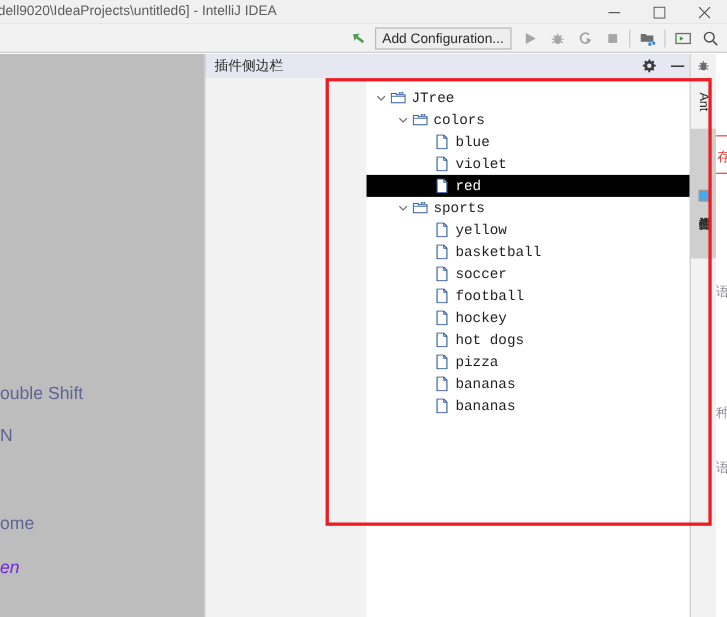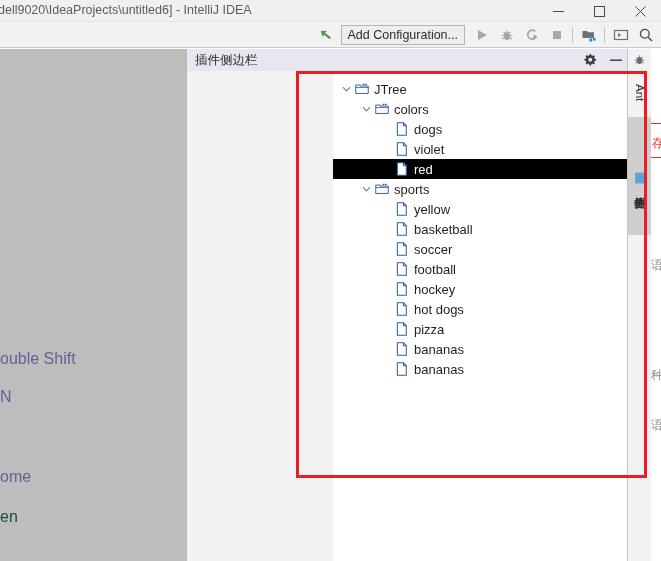--- a/index.html
+++ b/index.html
@@ -84,21 +84,21 @@
     width: 186px; height: 512px;
     background: #bdbdbd;
     overflow: hidden;
   }
   .lp-line {
     position: absolute;
     font-size: 16px;
     color: #5f6493;
     white-space: nowrap;
   }
-  .lp-line.dim { color: #14532d; }
+  .lp-line.dim { color: #6d28d9; font-style: italic; }
 
   
   .tool-window {
     position: absolute; left: 186px; top: 49px;
     width: 441px; height: 512px;
     background: #f2f2f2;
     border-left: 1px solid #b8b8b8;
   }
   .tw-header {
     position: absolute; left: 0; top: 0;
@@ -145,20 +145,21 @@
     overflow: hidden;
   }
 
   
   .tree-row {
     position: relative;
     height: 20px;
     display: flex;
     align-items: center;
     white-space: nowrap;
+    font-family: Liberation Mono, monospace;
   }
   .tree-row.selected {
     background: #000000;
   }
   .tree-row.selected .tree-label { color: #ffffff; }
   .tree-toggle {
     width: 14px; height: 20px;
     display: flex; align-items: center; justify-content: center;
     flex: 0 0 14px;
   }
@@ -392,21 +393,21 @@
             </div>
             <div class="tree-row">
               <div style="width: 46px; flex: 0 0 46px;"></div>
               <span class="tree-toggle"></span>
               <span class="tree-icon">
                 <svg width="12" height="14" viewBox="0 0 12 15">
                   <path d="M1 0.8 L7.6 0.8 L10.6 3.9 L10.6 14.2 L1 14.2 Z" fill="#ffffff" stroke="#2f5d9e" stroke-width="1.1" stroke-linejoin="round"></path>
                   <path d="M7.6 0.8 L7.6 3.9 L10.6 3.9" fill="none" stroke="#2f5d9e" stroke-width="1.1" stroke-linejoin="round"></path>
                 </svg>
               </span>
-              <span class="tree-label">dogs</span>
+              <span class="tree-label">blue</span>
             </div>
             <div class="tree-row">
               <div style="width: 46px; flex: 0 0 46px;"></div>
               <span class="tree-toggle"></span>
               <span class="tree-icon">
                 <svg width="12" height="14" viewBox="0 0 12 15">
                   <path d="M1 0.8 L7.6 0.8 L10.6 3.9 L10.6 14.2 L1 14.2 Z" fill="#ffffff" stroke="#2f5d9e" stroke-width="1.1" stroke-linejoin="round"></path>
                   <path d="M7.6 0.8 L7.6 3.9 L10.6 3.9" fill="none" stroke="#2f5d9e" stroke-width="1.1" stroke-linejoin="round"></path>
                 </svg>
               </span>

